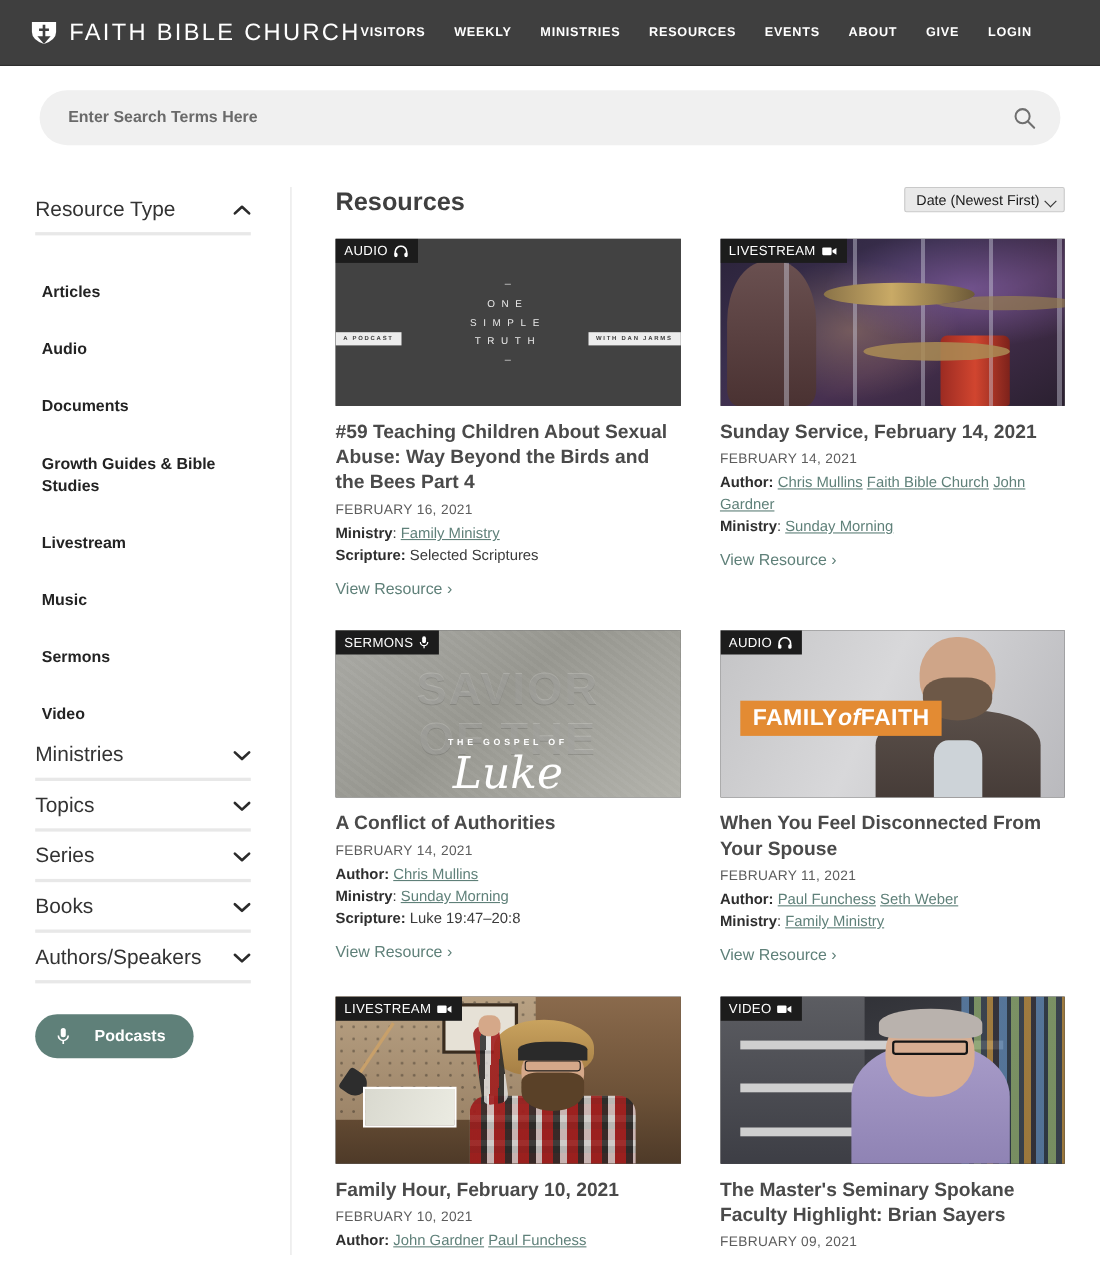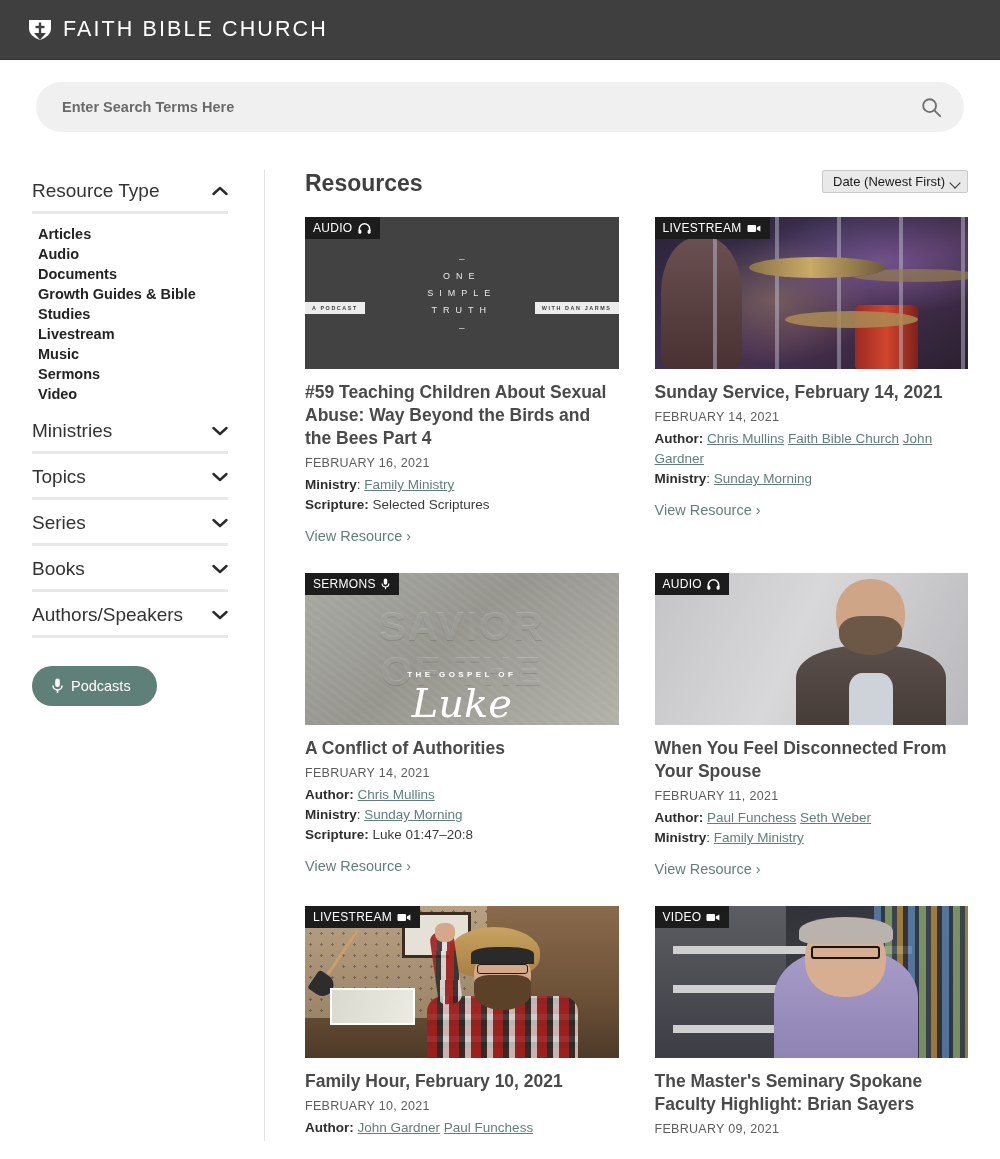--- a/index.html
+++ b/index.html
@@ -89,35 +89,36 @@
   .filter-options { padding: 8px 0 6px 6px; }
   .filter-option {
     display: block;
     font-size: 14.5px;
     font-weight: bold;
     color: #232323;
     line-height: 20px;
     margin-bottom: 0px;
     text-decoration: none;
     cursor: pointer;
+    margin-top: 32px;
   }
   .podcast-btn {
     margin-top: 26px;
     display: inline-flex;
     align-items: center;
-    gap: 8px;
+    gap: 23px;
     background: #5f8079;
     color: #ffffff;
     border: none;
     border-radius: 22px;
     height: 40px;
     padding: 0 26px 0 20px;
     font-family: "Liberation Sans", sans-serif;
     font-size: 14.5px;
-    font-weight: normal;
+    font-weight: bold;
     cursor: pointer;
   }
   .mic-icon { width: 11px; height: 16px; flex: 0 0 auto; }
 
   
   .content-head {
     display: flex;
     align-items: flex-start;
     justify-content: space-between;
     margin-bottom: 20px;
@@ -488,20 +489,30 @@
 <header class="site-header">
   <a class="brand">
     <svg class="brand-mark" viewBox="0 0 24 22">
       <path d="M1 1 L23 1 L23 10 Q23 17 12 21 Q1 17 1 10 Z" fill="#ffffff"></path>
       <path d="M12 3.5 L12 18" stroke="#3f3f3f" stroke-width="2.4"></path>
       <path d="M7.5 8 L16.5 8" stroke="#3f3f3f" stroke-width="2.4"></path>
       <path d="M12 21 L6 14 L18 14 Z" fill="#3f3f3f"></path>
     </svg>
     <span class="brand-name">FAITH BIBLE CHURCH</span>
   </a>
+  <nav class="main-nav">
+    <a class="nav-link">VISITORS</a>
+    <a class="nav-link">WEEKLY</a>
+    <a class="nav-link">MINISTRIES</a>
+    <a class="nav-link">RESOURCES</a>
+    <a class="nav-link">EVENTS</a>
+    <a class="nav-link">ABOUT</a>
+    <a class="nav-link">GIVE</a>
+    <a class="nav-link">LOGIN</a>
+  </nav>
 </header>
 
 <div class="search-wrap">
   <div class="search-bar">
     <input class="search-input" type="text" placeholder="Enter Search Terms Here" style="">
     <svg class="search-icon" viewBox="0 0 24 24">
       <circle cx="10.5" cy="10.5" r="7" fill="none" stroke="#6f6f6f" stroke-width="2"></circle>
       <line x1="15.6" y1="15.6" x2="22" y2="22" stroke="#6f6f6f" stroke-width="2" stroke-linecap="round"></line>
     </svg>
   </div>
@@ -694,33 +705,36 @@
         <div class="meta-row">
           <span class="meta-label">Author:</span>
           <a class="meta-link">Chris Mullins</a>
         </div>
         <div class="meta-row">
           <span class="meta-label">Ministry</span><span>:</span>
           <a class="meta-link">Sunday Morning</a>
         </div>
         <div class="meta-row">
           <span class="meta-label">Scripture:</span>
-          <span class="meta-plain">Luke 01:47–20:8</span>
+          <span class="meta-plain">Luke 19:47–20:8</span>
         </div>
         <a class="view-resource"><span>View Resource</span> ›</a>
       </article>
 
       <article class="card">
         <div class="thumb">
           <div class="art art-fof">
             <div class="fof-person">
               <div class="fof-body"></div>
               <div class="fof-shirt"></div>
               <div class="fof-head"></div>
               <div class="fof-beard"></div>
+            </div>
+            <div class="fof-banner">
+              <span>FAMILY</span><i>of</i><span>FAITH</span>
             </div>
           </div>
           <div class="badge">
             <span>AUDIO</span>
             <svg width="13" height="11" viewBox="0 0 13 11">
               <path d="M1.3 8 V6 a5.2 5.2 0 0 1 10.4 0 V8" fill="none" stroke="#fff" stroke-width="1.5"></path>
               <rect x="0.4" y="6.6" width="3" height="4.2" rx="1.5" fill="#fff"></rect>
               <rect x="9.6" y="6.6" width="3" height="4.2" rx="1.5" fill="#fff"></rect>
             </svg>
           </div>

